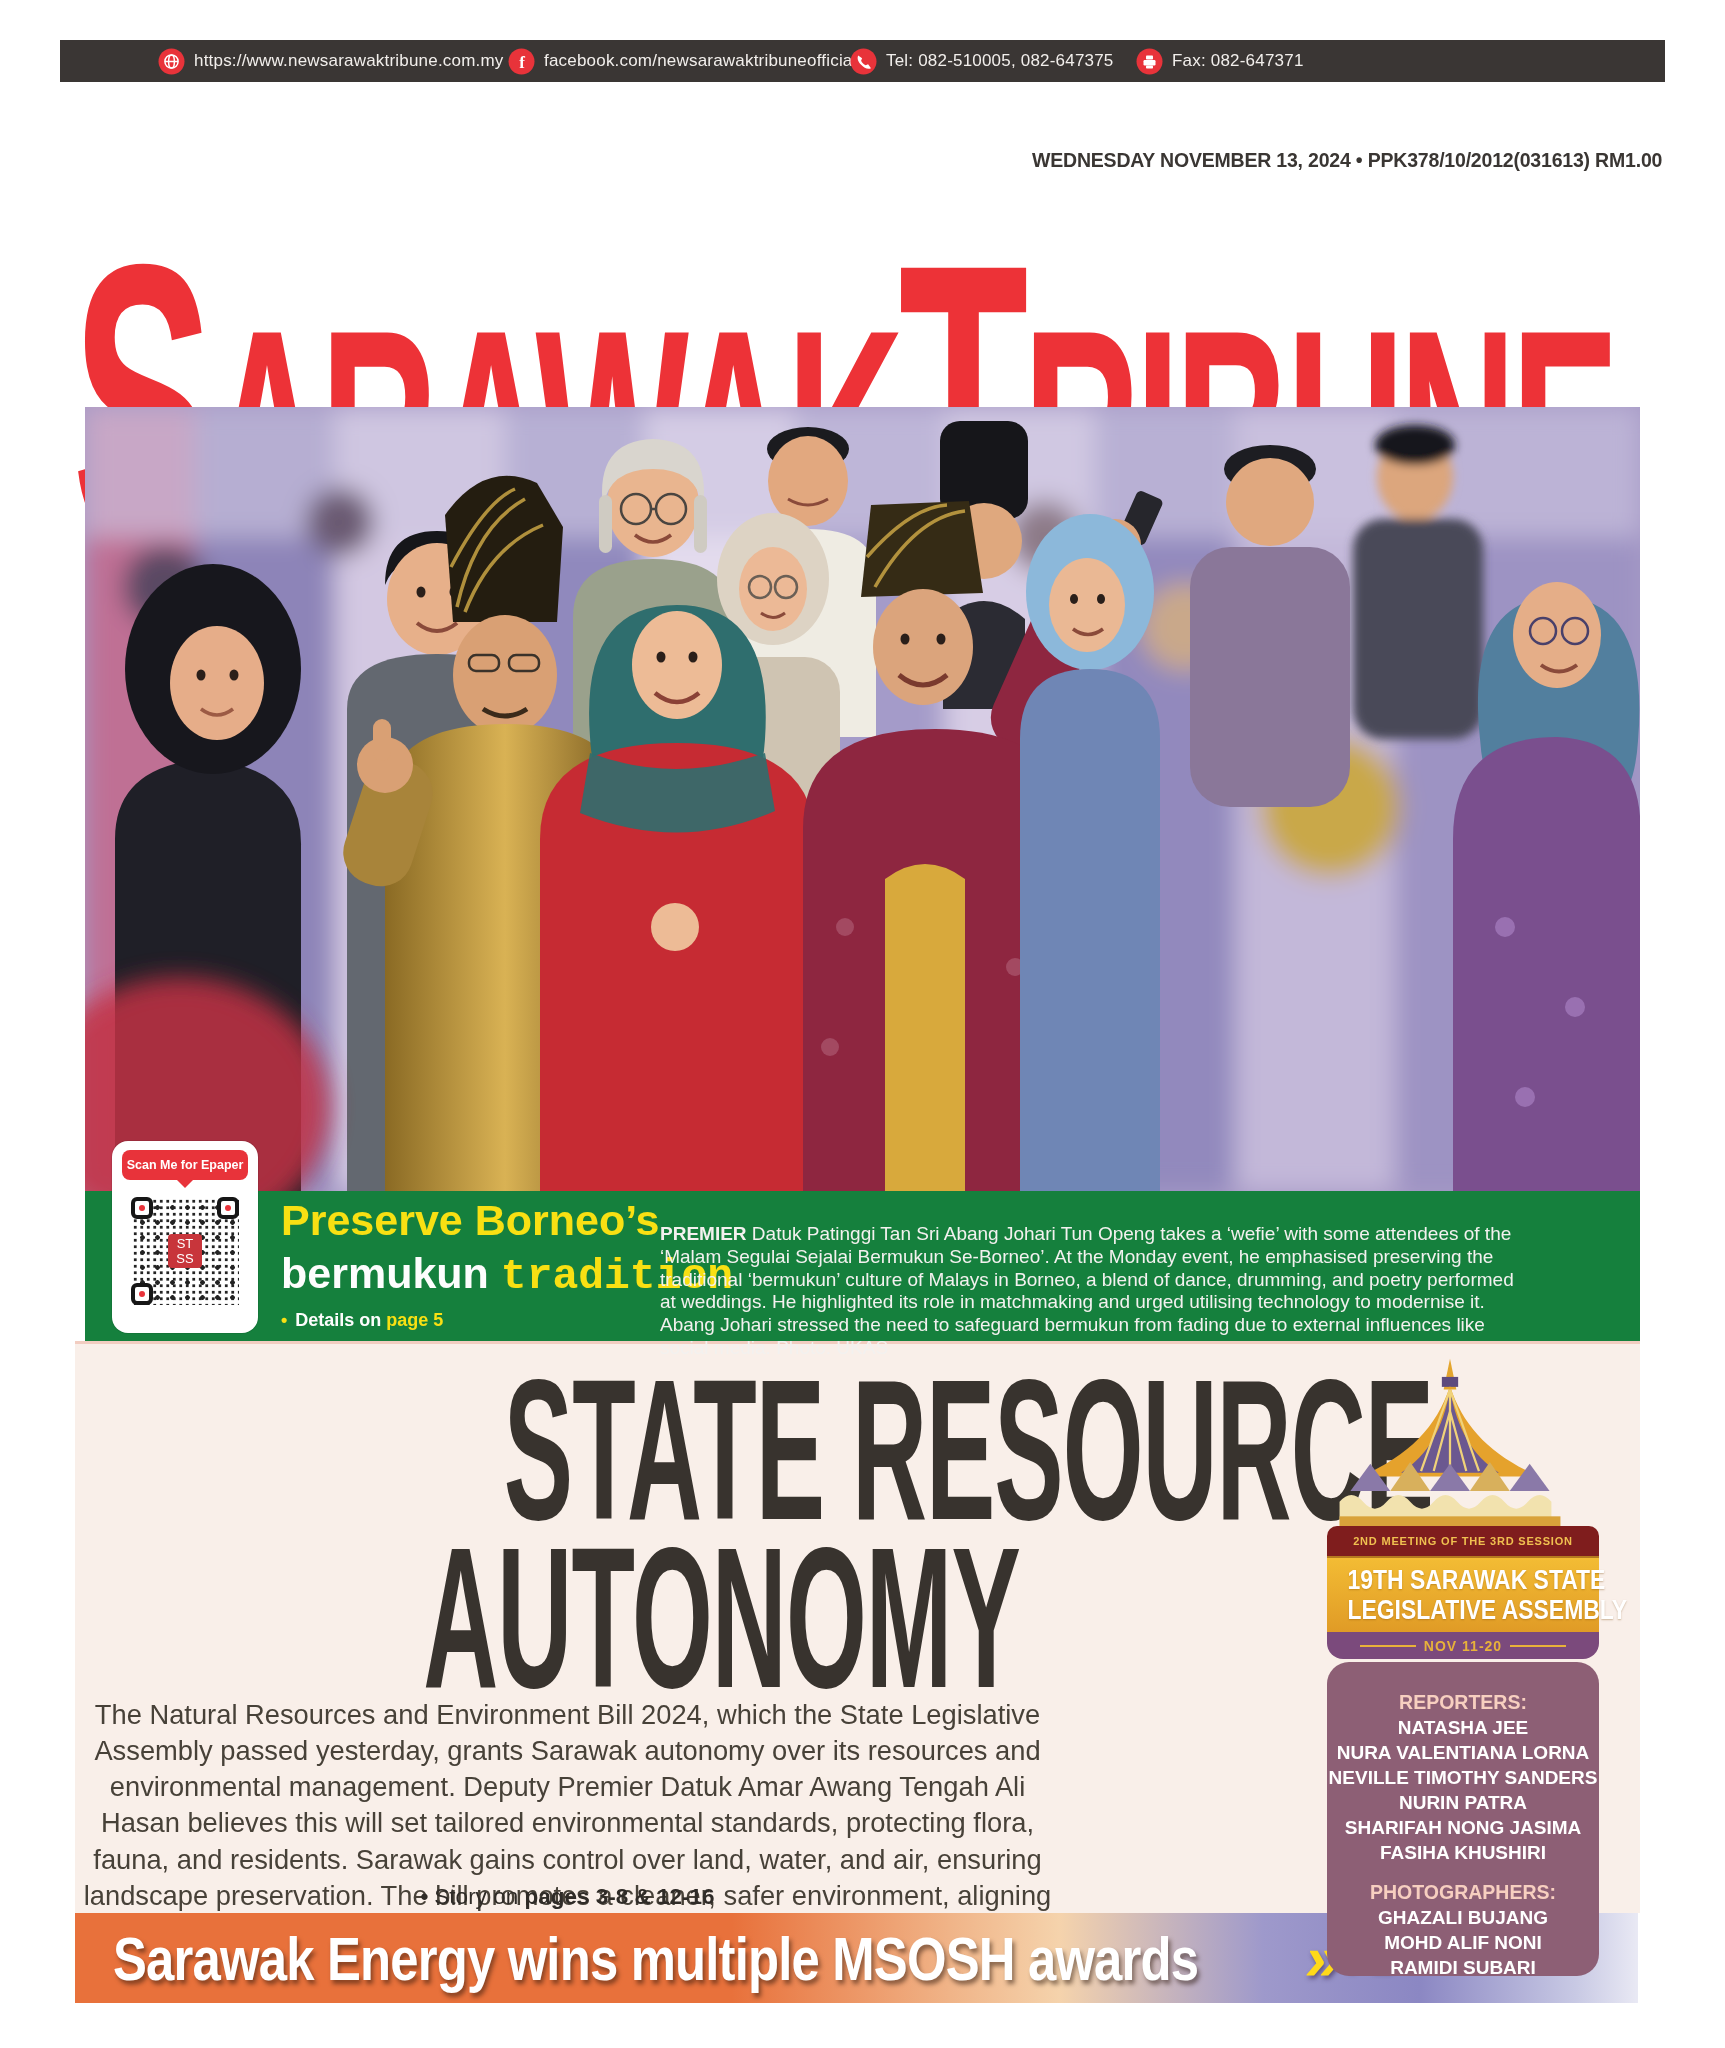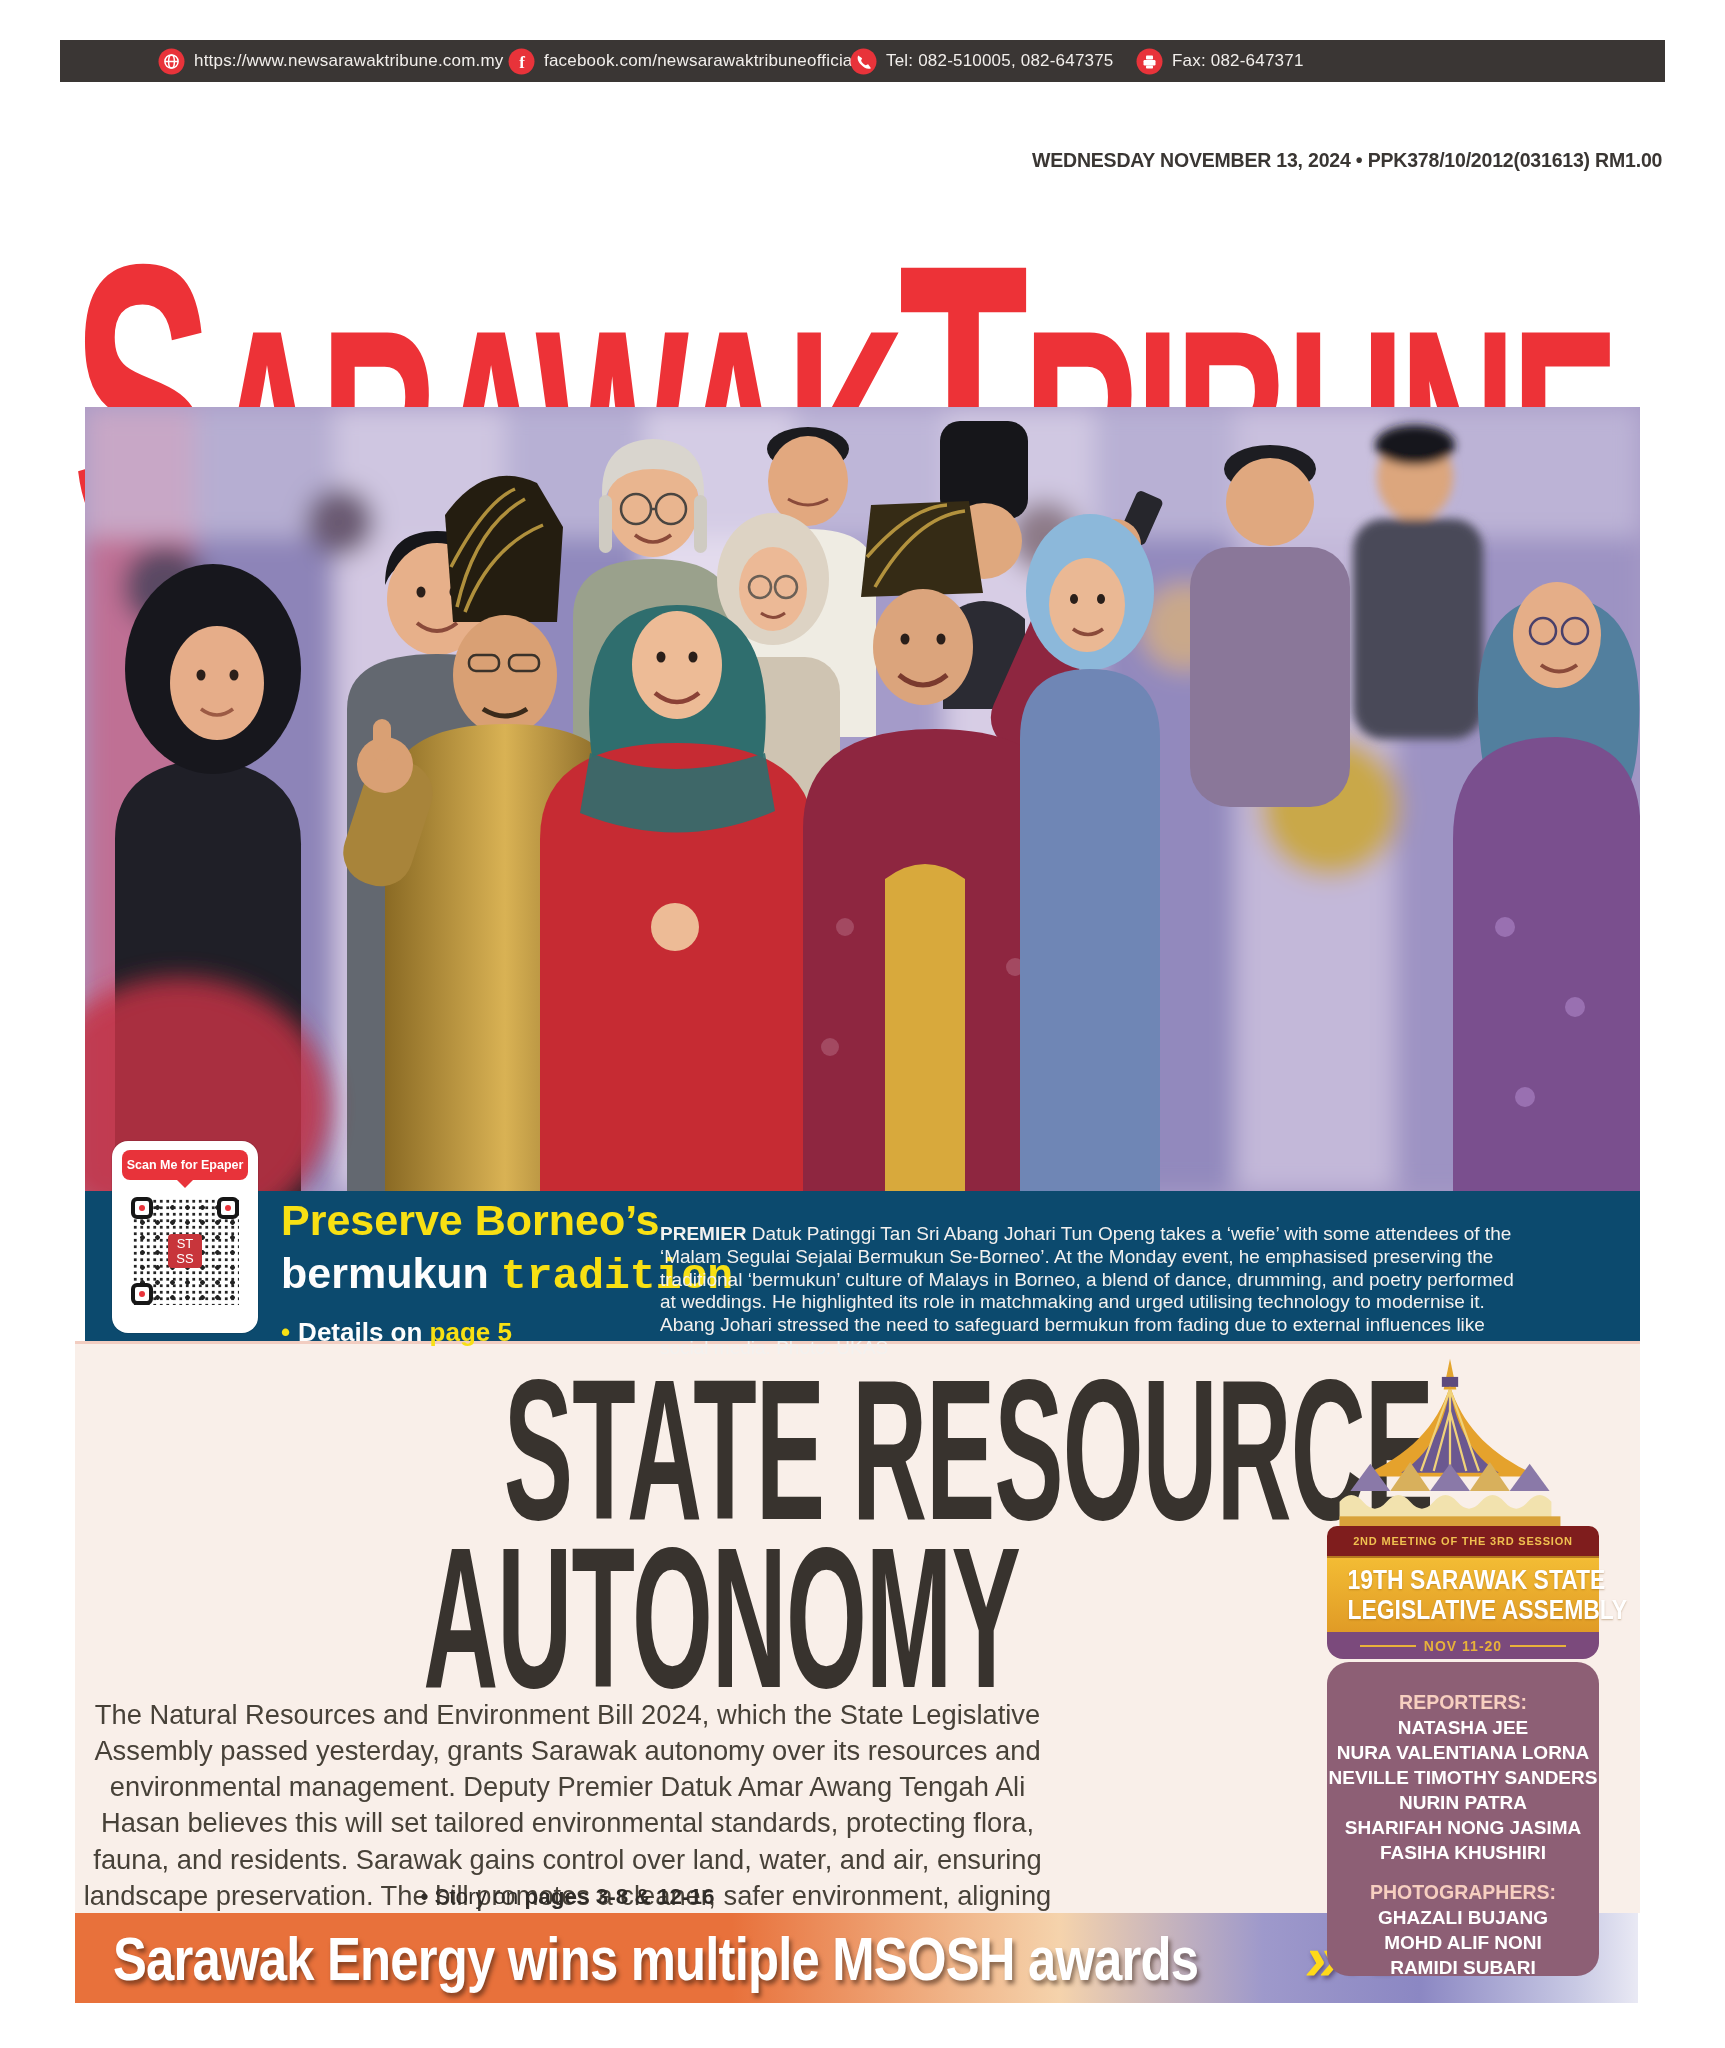--- a/index.html
+++ b/index.html
@@ -21,26 +21,26 @@
   .m-big{font-size:400px;}
   .m-small{font-size:306px;}
   .dateline{position:absolute;left:1032px;top:149px;font-size:19.5px;font-weight:bold;
      color:#3a3633;letter-spacing:-.2px;white-space:nowrap;}
 
   
   .photo{position:absolute;left:85px;top:407px;width:1555px;height:784px;overflow:hidden;background:#a79ac6;}
   .photo svg{display:block;}
 
   
-  .caption-band{position:absolute;left:85px;top:1191px;width:1555px;height:150px;background:#0c4a6e;z-index:2;}
+  .caption-band{position:absolute;left:85px;top:1191px;width:1555px;height:150px;background:#15803d;z-index:2;}
   .teaser{position:absolute;left:196px;top:2px;width:470px;font-weight:bold;line-height:1.28;}
   .teaser-l1{font-size:43px;color:#f8e013;}
   .teaser-l2{font-size:43px;margin-top:-2px;}
   .teaser-white{color:#fdfdfd;} .teaser-yellow{color:#f8e013;font-family:Liberation Mono, monospace;}
-  .teaser-details{font-size:26px;color:#fdfdfd;margin-top:12px;}
+  .teaser-details{font-size:18px;color:#fdfdfd;margin-top:5px;}
   .teaser-bullet{color:#f8e013;margin-right:8px;}
   .teaser-page{color:#f8e013;}
   .caption-text{position:absolute;left:575px;top:13px;width:872px;color:#f3f1ef;
      font-size:19px;line-height:1.2;}
   .caption-lead{font-weight:bold;}
 
   
   .qr-card{position:absolute;left:112px;top:1141px;width:146px;height:192px;background:#fff;
      border-radius:16px;z-index:5;box-shadow:0 0 0 1px rgba(0,0,0,.08);}
   .qr-bubble{position:absolute;left:10px;top:9px;width:126px;height:30px;background:#e8333a;

